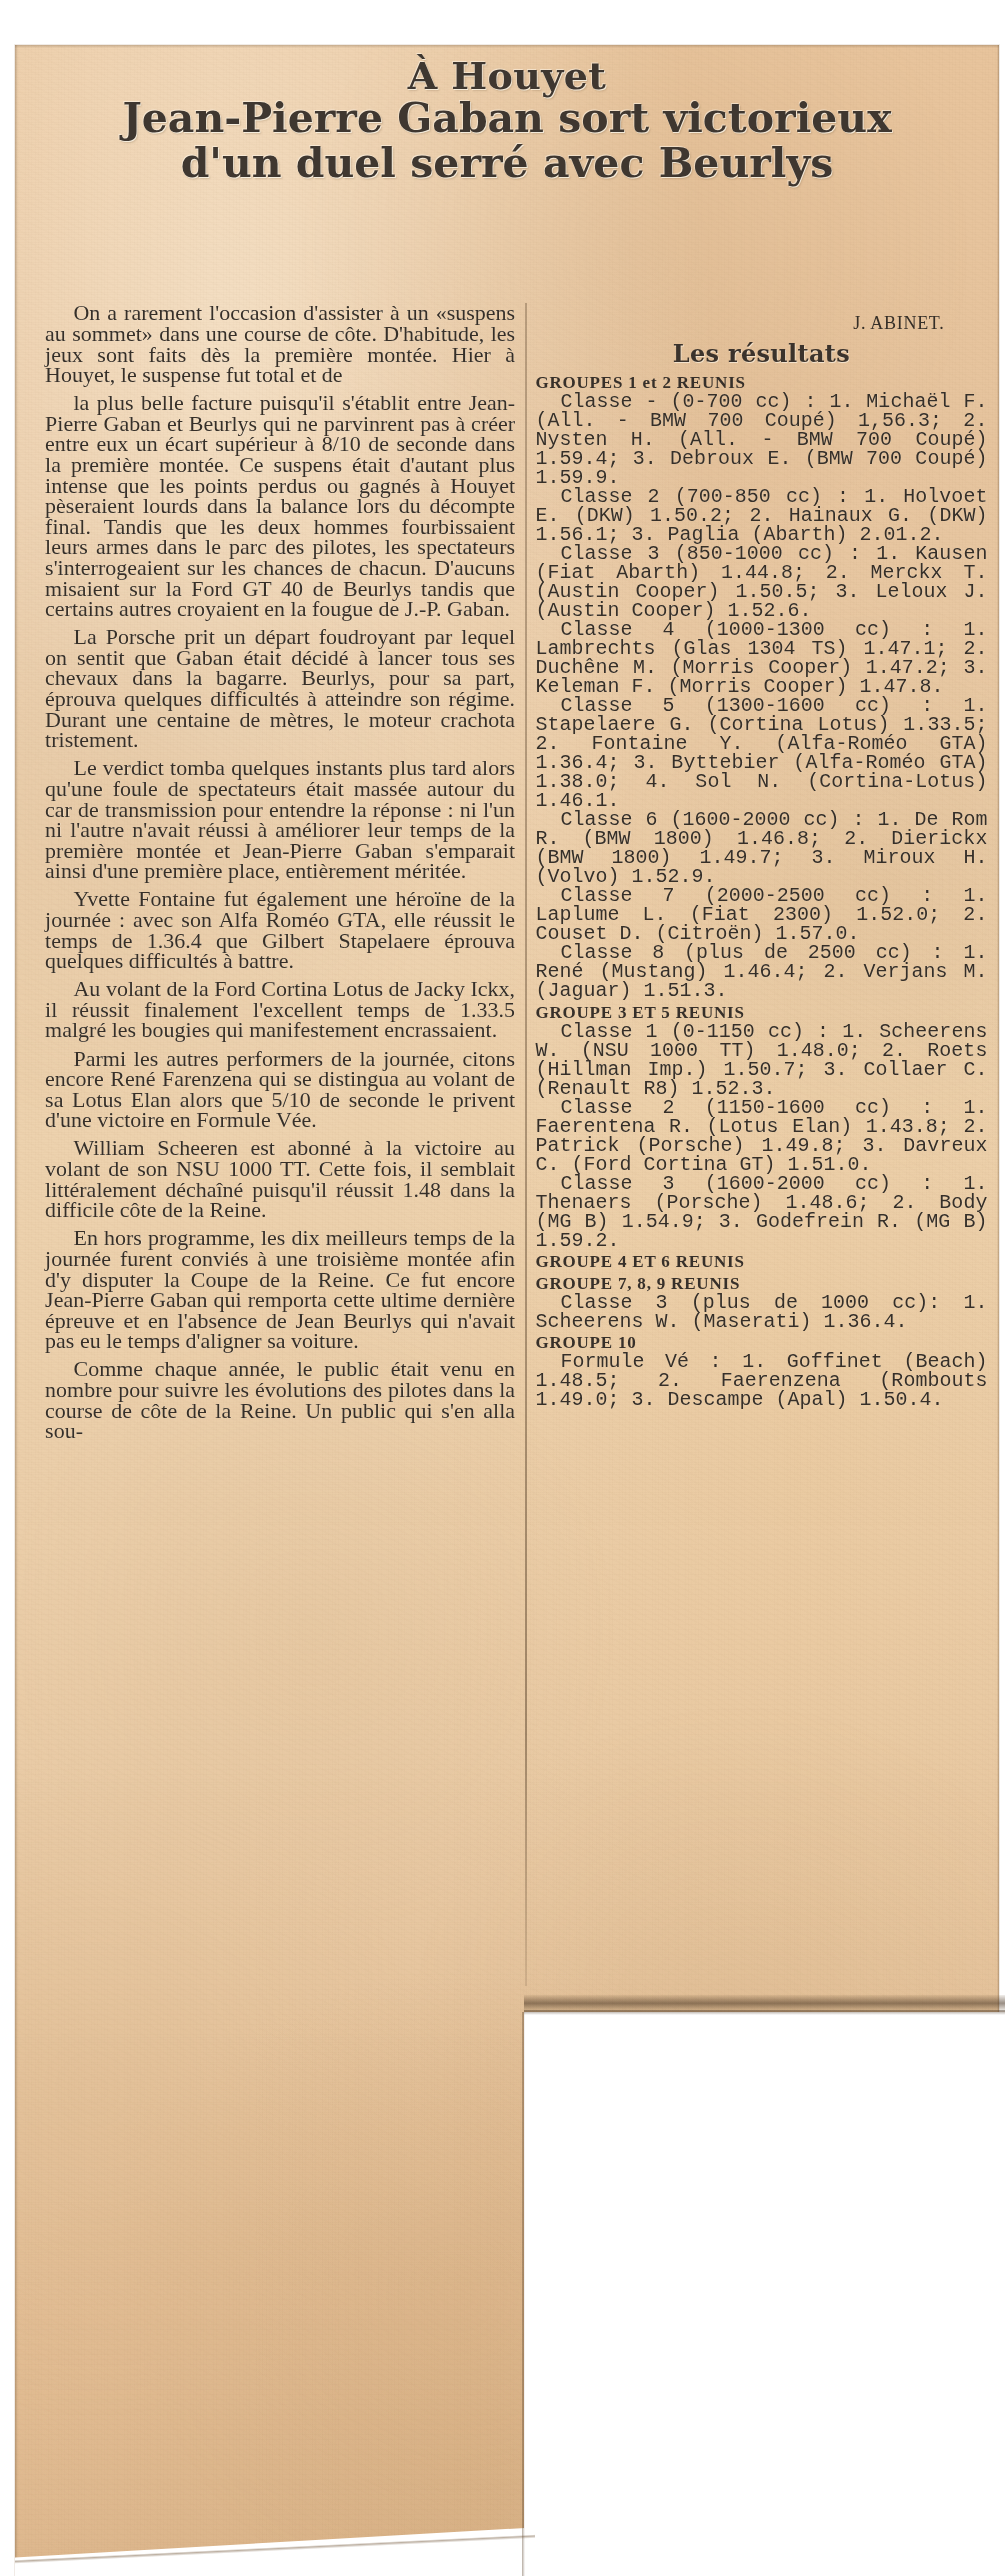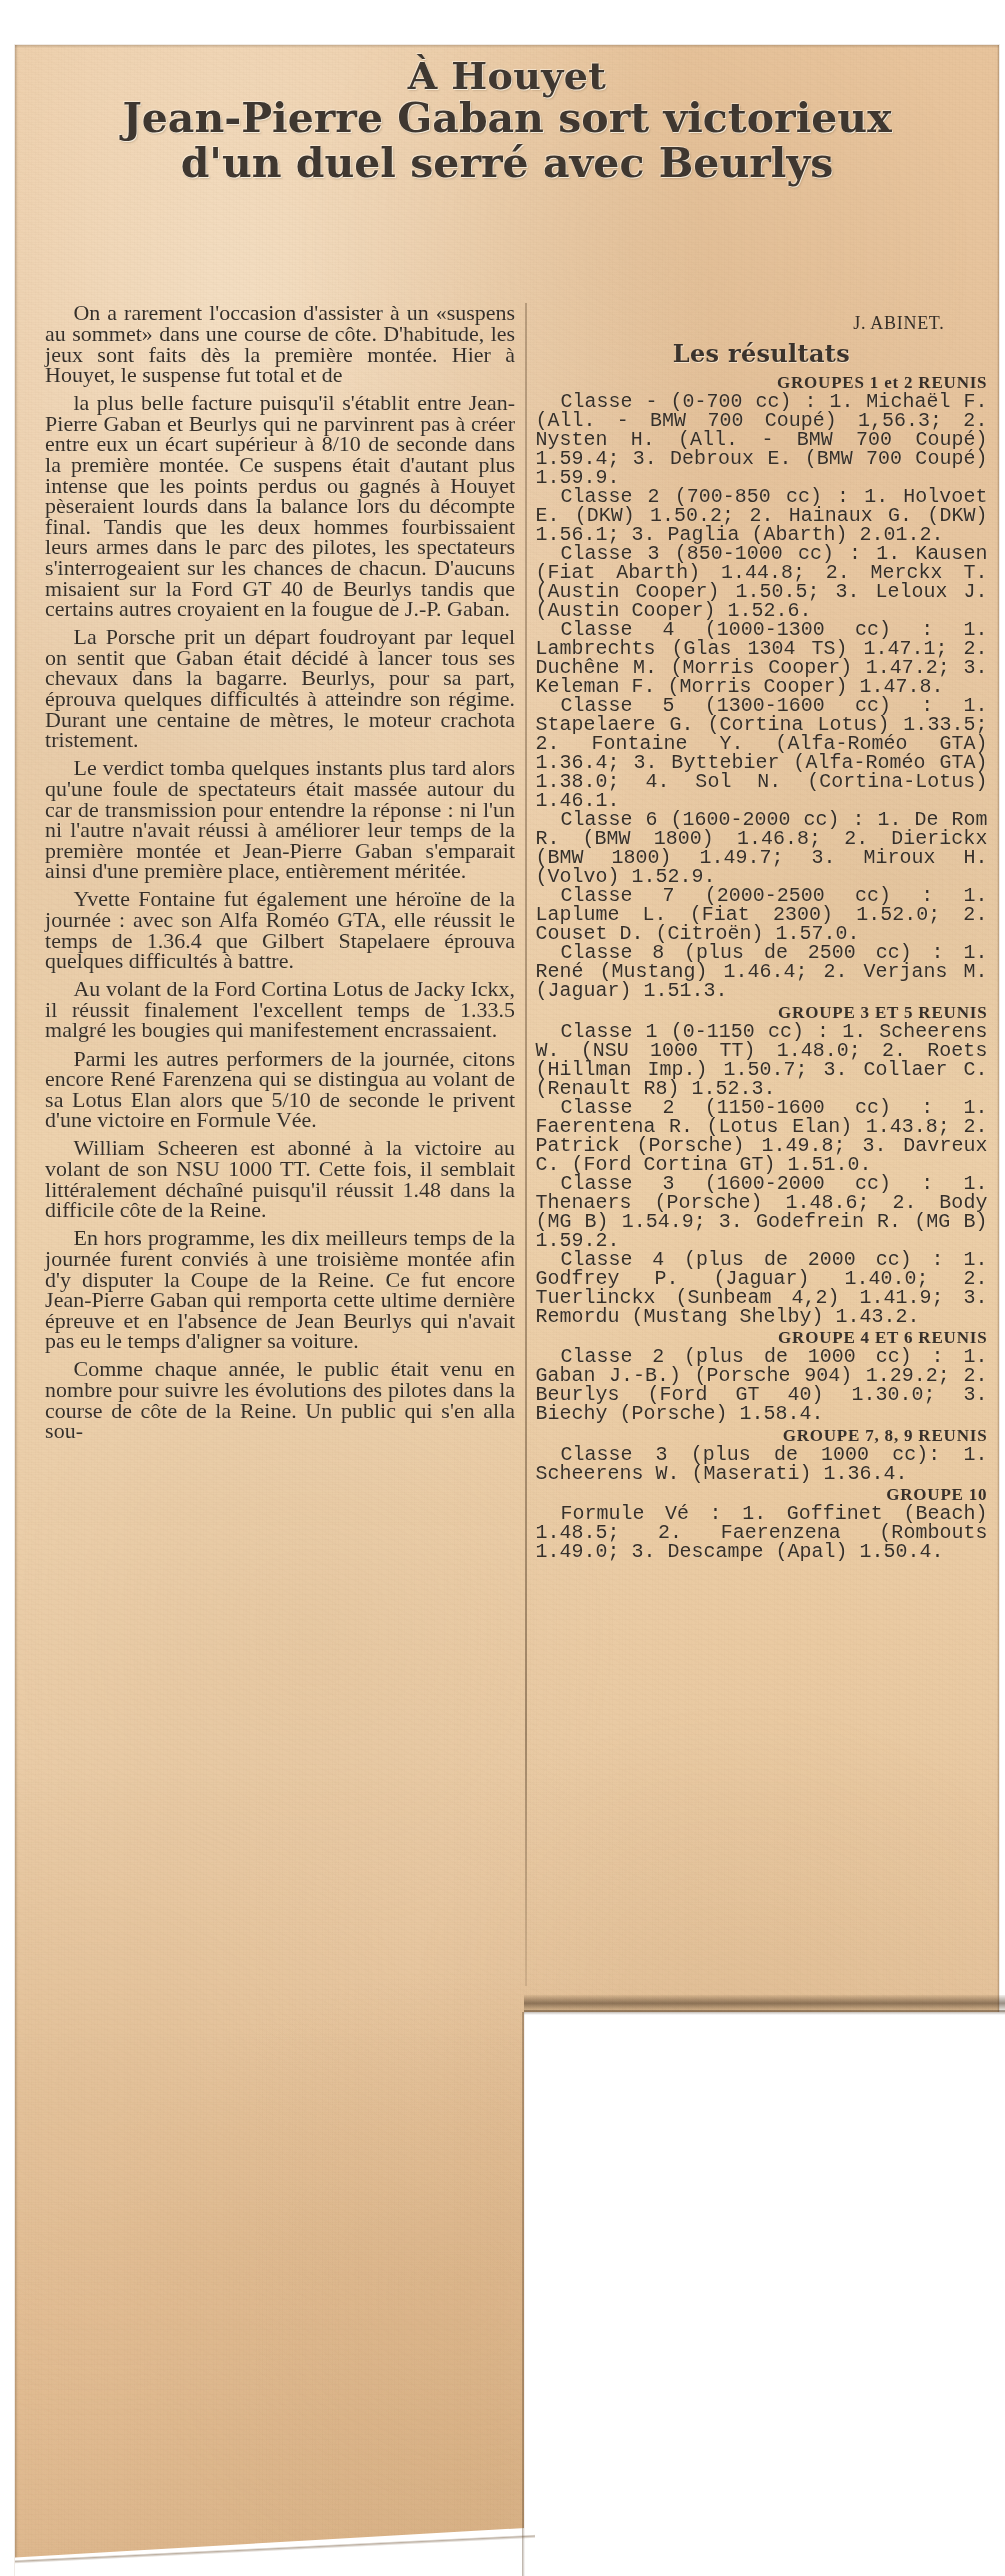--- a/index.html
+++ b/index.html
@@ -138,21 +138,21 @@
     text-align: center;
     margin: 5px 0 5px 0;
     font-family: "DejaVu Serif", "Liberation Serif", serif;
     font-weight: bold;
     font-size: 24px;
     color: #3b332c;
     letter-spacing: 0.3px;
     text-shadow: 0.7px 0.7px 0 rgba(255,250,238,0.6);
   }
   .grp-head {
-    text-align: right;
+    text-align: left;
     font-family: "Liberation Serif", "DejaVu Serif", serif;
     font-weight: bold;
     font-size: 17px;
     letter-spacing: 0.8px;
     color: #37302a;
     margin: 2.5px 0 0 0;
     line-height: 19px;
   }
   p.res {
     margin: 0;
@@ -308,23 +308,21 @@
             <p class="res">Classe 3 (850-1000 cc) : 1. Kausen (Fiat Abarth) 1.44.8; 2. Merckx T. (Austin Cooper) 1.50.5; 3. Leloux J. (Austin Cooper) 1.52.6.</p>
             <p class="res">Classe 4 (1000-1300 cc) : 1. Lambrechts (Glas 1304 TS) 1.47.1; 2. Duchêne M. (Morris Cooper) 1.47.2; 3. Keleman F. (Morris Cooper) 1.47.8.</p>
             <p class="res">Classe 5 (1300-1600 cc) : 1. Stapelaere G. (Cortina Lotus) 1.33.5; 2. Fontaine Y. (Alfa-Roméo GTA) 1.36.4; 3. Byttebier (Alfa-Roméo GTA) 1.38.0; 4. Sol N. (Cortina-Lotus) 1.46.1.</p>
             <p class="res">Classe 6 (1600-2000 cc) : 1. De Rom R. (BMW 1800) 1.46.8; 2. Dierickx (BMW 1800) 1.49.7; 3. Miroux H. (Volvo) 1.52.9.</p>
             <p class="res">Classe 7 (2000-2500 cc) : 1. Laplume L. (Fiat 2300) 1.52.0; 2. Couset D. (Citroën) 1.57.0.</p>
             <p class="res">Classe 8 (plus de 2500 cc) : 1. René (Mustang) 1.46.4; 2. Verjans M. (Jaguar) 1.51.3.</p>
             <div class="grp-head">GROUPE 3 ET 5 REUNIS</div>
             <p class="res">Classe 1 (0-1150 cc) : 1. Scheerens W. (NSU 1000 TT) 1.48.0; 2. Roets (Hillman Imp.) 1.50.7; 3. Collaer C. (Renault R8) 1.52.3.</p>
             <p class="res">Classe 2 (1150-1600 cc) : 1. Faerentena R. (Lotus Elan) 1.43.8; 2. Patrick (Porsche) 1.49.8; 3. Davreux C. (Ford Cortina GT) 1.51.0.</p>
             <p class="res">Classe 3 (1600-2000 cc) : 1. Thenaers (Porsche) 1.48.6; 2. Body (MG B) 1.54.9; 3. Godefrein R. (MG B) 1.59.2.</p>
-            <p class="res">Classe 4 (plus de 2000 cc) : 1. Godfrey P. (Jaguar) 1.40.0; 2. Tuerlinckx (Sunbeam 4,2) 1.41.9; 3. Remordu (Mustang Shelby) 1.43.2.</p>
             <div class="grp-head">GROUPE 4 ET 6 REUNIS</div>
-            <p class="res">Classe 2 (plus de 1000 cc) : 1. Gaban J.-B.) (Porsche 904) 1.29.2; 2. Beurlys (Ford GT 40) 1.30.0; 3. Biechy (Porsche) 1.58.4.</p>
             <div class="grp-head">GROUPE 7, 8, 9 REUNIS</div>
             <p class="res">Classe 3 (plus de 1000 cc): 1. Scheerens W. (Maserati) 1.36.4.</p>
             <div class="grp-head">GROUPE 10</div>
             <p class="res">Formule Vé : 1. Goffinet (Beach) 1.48.5; 2. Faerenzena (Rombouts 1.49.0; 3. Descampe (Apal) 1.50.4.</p>
           </div>
       </div>
 
     </div>
 
     <div class="fold-band"></div>

